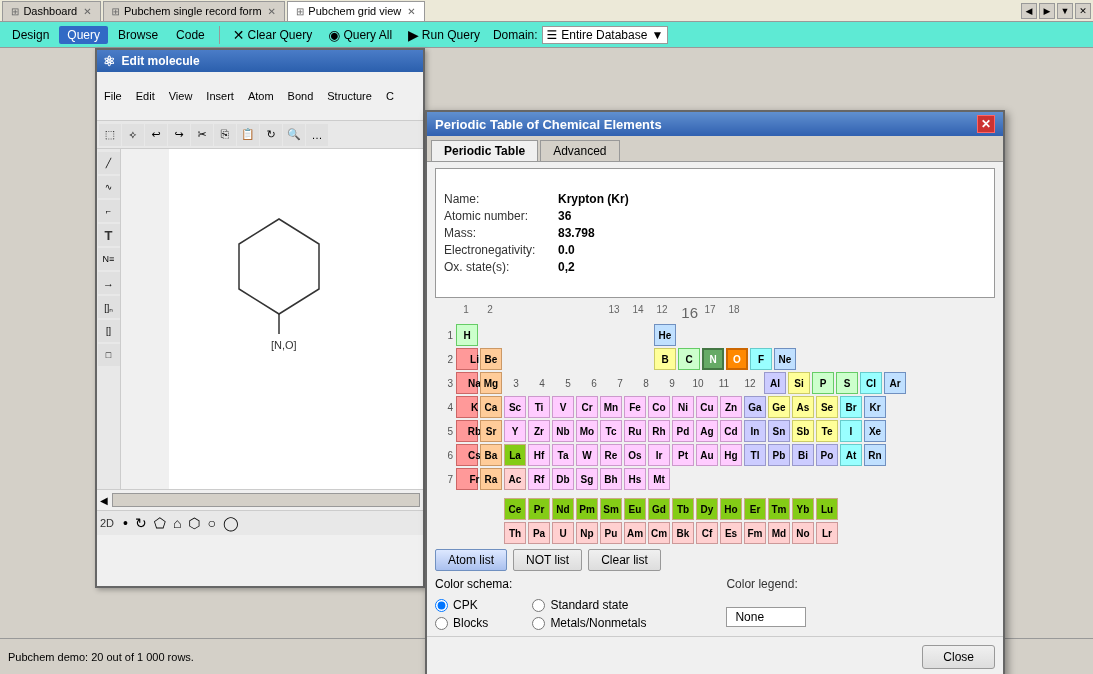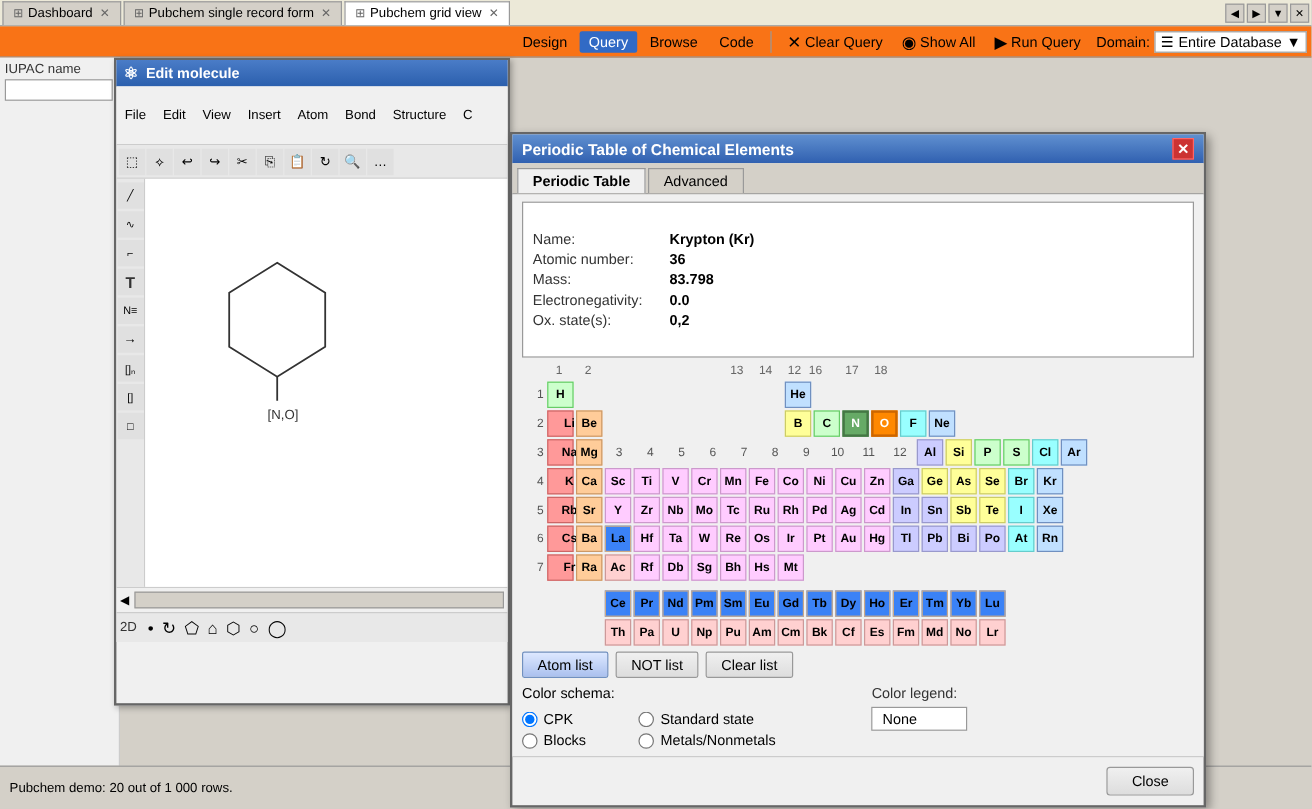--- a/index.html
+++ b/index.html
@@ -8,21 +8,21 @@
     
     .top-tabs { display: flex; align-items: center; background: #ece9d8; border-bottom: 1px solid #999; height: 22px; padding: 0 2px; }
     .top-tab { display: flex; align-items: center; background: #d4d0c8; border: 1px solid #999; border-bottom: none; padding: 2px 8px; font-size: 11px; cursor: pointer; margin-right: 2px; height: 20px; }
     .top-tab.active { background: #fff; }
     .top-tab-icon { margin-right: 4px; font-size: 10px; color: #666; }
     .top-tab-close { margin-left: 6px; font-size: 10px; color: #666; }
     .top-nav-arrows { margin-left: auto; display: flex; gap: 2px; }
     .nav-arrow { width: 16px; height: 16px; background: #d4d0c8; border: 1px solid #999; display: flex; align-items: center; justify-content: center; font-size: 9px; cursor: pointer; }
 
     
-    .menu-bar { display: flex; align-items: center; background: #f97316; border-bottom: 1px solid #999; height: 26px; padding: 0 4px; gap: 2px; justify-content: flex-end; }
+    .menu-bar { display: flex; align-items: center; background: #5eead4; border-bottom: 1px solid #999; height: 26px; padding: 0 4px; gap: 2px; }
     .menu-item { padding: 2px 8px; font-size: 12px; cursor: pointer; border-radius: 2px; }
     .menu-item:hover, .menu-item.active { background: #316ac5; color: white; }
     .menu-separator { width: 1px; height: 18px; background: #999; margin: 0 4px; }
     .toolbar-btn { display: flex; align-items: center; gap: 3px; padding: 2px 6px; font-size: 12px; cursor: pointer; border: 1px solid transparent; border-radius: 2px; }
     .toolbar-icon { font-size: 14px; }
 
     
     .domain-select { display: flex; align-items: center; gap: 4px; margin-left: 4px; }
     .domain-dropdown { display: flex; align-items: center; background: white; border: 1px solid #999; padding: 1px 4px; font-size: 12px; cursor: pointer; }
 
@@ -72,35 +72,35 @@
 
     
     .elem-noble { background: #c0e0ff; border-color: #7090c0; }
     .elem-alkali { background: #ff9999; border-color: #cc6666; padding-left: 15px; }
     .elem-alkali-earth { background: #ffcc99; border-color: #cc9966; }
     .elem-transition { background: #ffccff; border-color: #cc99cc; }
     .elem-metalloid { background: #ffff99; border-color: #cccc66; }
     .elem-nonmetal { background: #ccffcc; border-color: #66cc66; }
     .elem-halogen { background: #99ffff; border-color: #66cccc; }
     .elem-post-trans { background: #ccccff; border-color: #9999cc; }
-    .elem-lanthanide { background: #3b82f6; border-color: #ccaa88; }
+    .elem-lanthanide { background: #84cc16; border-color: #ccaa88; }
     .elem-actinide { background: #ffd0d0; border-color: #cc9999; }
     .elem-selected { background: #ff8800; border: 2px solid #cc6600; color: white; }
     .elem-selected-n { background: #66aa66; border: 2px solid #447744; color: white; }
 
     
     .action-btns { display: flex; gap: 6px; margin-top: 4px; margin-bottom: 4px; }
     .action-btn { padding: 3px 12px; font-size: 12px; cursor: pointer; border: 1px solid #999; background: linear-gradient(to bottom, #f0f0f0, #ddd); border-radius: 2px; }
     .action-btn.active { background: linear-gradient(to bottom, #dde8ff, #aac0ee); border: 1px solid #7090c0; }
 
     
     .color-options { display: flex; gap: 20px; margin-top: 6px; align-items: flex-start; }
     .color-group { display: flex; flex-direction: column; gap: 4px; }
     .radio-option { display: flex; align-items: center; gap: 5px; font-size: 12px; cursor: pointer; }
-    .color-legend-group { display: flex; flex-direction: column; gap: 4px; }
+    .color-legend-group { display: flex; flex-direction: column; gap: 16px; }
     .legend-label { font-size: 12px; color: #333; }
     .legend-box { border: 1px solid #999; background: white; padding: 2px 8px; font-size: 12px; min-width: 80px; }
 
     
     .pd-footer { padding: 8px; display: flex; justify-content: flex-end; border-top: 1px solid #ccc; }
     .close-btn { padding: 4px 20px; font-size: 12px; cursor: pointer; border: 1px solid #999; background: linear-gradient(to bottom, #f0f0f0, #ddd); border-radius: 3px; }
 
     
     .status-bar { position: absolute; bottom: 0; left: 0; right: 0; height: 36px; background: #d4d0c8; border-top: 1px solid #999; display: flex; align-items: center; padding: 0 8px; font-size: 11px; text-align: right; }
 
@@ -141,42 +141,38 @@
   <div class="menu-item active">Query</div>
   <div class="menu-item">Browse</div>
   <div class="menu-item">Code</div>
   <div class="menu-separator"></div>
   <div class="toolbar-btn">
     <span class="toolbar-icon">✕</span>
     <span>Clear Query</span>
   </div>
   <div class="toolbar-btn">
     <span class="toolbar-icon">◉</span>
-    <span>Show All</span>
+    <span>Query All</span>
   </div>
   <div class="toolbar-btn">
     <span class="toolbar-icon">▶</span>
     <span>Run Query</span>
   </div>
   <div class="domain-select">
     <span>Domain:</span>
     <div class="domain-dropdown">
       <span>☰</span>
       <span style="margin: 0 4px;">Entire Database</span>
       <span>▼</span>
     </div>
   </div>
 </div>
 
 <div class="main-area">
 
-  <div class="left-panel">
-    <div class="iupac-label">IUPAC name</div>
-    <input class="iupac-input" type="text" value="" style="">
-  </div>
 
   <div class="edit-molecule-window">
     <div class="em-titlebar">
       <span class="em-title-icon">⚛</span>
       <span>Edit molecule</span>
     </div>
     <div class="em-menu">
       <span class="em-menu-item">File</span>
       <span class="em-menu-item">Edit</span>
       <span class="em-menu-item">View</span>
@@ -203,21 +199,21 @@
         <div class="em-tool-btn" style="font-size:9px;">╱</div>
         <div class="em-tool-btn" style="font-size:9px;">∿</div>
         <div class="em-tool-btn" style="font-size:9px;">⌐</div>
         <div class="em-tool-btn" style="font-size:13px; font-weight:bold; color:#333;">T</div>
         <div class="em-tool-btn" style="font-size:9px;">N≡</div>
         <div class="em-tool-btn" style="font-size:11px;">→</div>
         <div class="em-tool-btn" style="font-size:9px;">[]ₙ</div>
         <div class="em-tool-btn" style="font-size:9px;">[]</div>
         <div class="em-tool-btn" style="font-size:9px;">□</div>
       </div>
-      <div class="em-canvas" style="position: relative;">
+      <div class="em-canvas" style="position: relative; margin-left: 48px;">
 
         <svg width="200" height="150" style="position:absolute; top:60px; left:60px;">
 
           <polygon points="50,10 90,35 90,80 50,105 10,80 10,35" fill="none" stroke="#333" stroke-width="1.5"></polygon>
 
           <line x1="50" y1="105" x2="50" y2="125" stroke="#333" stroke-width="1.5"></line>
           <text x="42" y="140" font-size="11" fill="#333">[N,O]</text>
         </svg>
       </div>
     </div>
@@ -275,21 +271,21 @@
 
       <div class="pt-grid">
 
         <div style="display:flex; margin-bottom:2px; padding-left:19px;">
           <div style="width:24px; text-align:center; font-size:10px; color:#666;">1</div>
           <div style="width:24px; text-align:center; font-size:10px; color:#666;">2</div>
           <div style="width:100px;"></div>
           <div style="width:24px; text-align:center; font-size:10px; color:#666;">13</div>
           <div style="width:24px; text-align:center; font-size:10px; color:#666;">14</div>
           <div style="width:24px; text-align:center; font-size:10px; color:#666;">12</div>
-          <div style="width:24px; text-align:left; font-size:10px; color:#666;">16</div>
+          <div style="width:24px; text-align:right; font-size:15px; color:#666;">16</div>
           <div style="width:24px; text-align:center; font-size:10px; color:#666;">17</div>
           <div style="width:24px; text-align:center; font-size:10px; color:#666;">18</div>
         </div>
 
         <div class="elem-row">
           <div class="row-label">1</div>
           <div class="element-btn elem-nonmetal">H</div>
           <div style="width:24px;"></div>
           <div style="width:150px;"></div>
           <div class="element-btn elem-noble">He</div>

